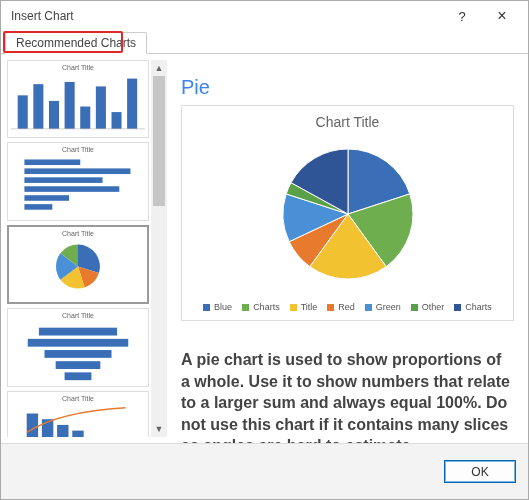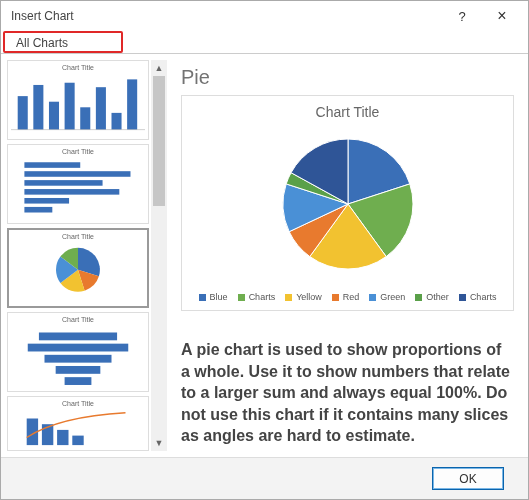--- a/index.html
+++ b/index.html
@@ -116,24 +116,24 @@
   .thumb-card .ttitle { font-size:7px; color:#666; margin-bottom:2px;}
   .thumb-card svg { width:100%; height:100%; }
 
   .preview {
     flex: 1;
     display: flex;
     flex-direction: column;
     padding: 4px 8px;
   }
   .preview h2 {
-    margin: 2px 0 6px 0;
+    margin: 12px 0 6px 0;
     font-weight: normal;
     font-size: 20px;
-    color: #737373;
+    color: #3b82f6;
   }
   .chart-box {
     border: 1px solid #ddd;
     height: 240px;
     display:flex;
     flex-direction:column;
     align-items:center;
     padding:8px;
   }
   .chart-box .ctitle { font-size:14px; color:#666; margin-bottom:4px;}
@@ -149,27 +149,27 @@
   .legend .item { display:flex; align-items:center; gap:4px;}
   .legend .sw { width:7px; height:7px; }
   .desc {
     font-size: 16px;
     color: #444;
     margin-top: 28px;
     line-height: 1.35;
     font-weight: bold;
   }
   .footer {
-    height: 42px;
+    height: 56px;
     border-top: 1px solid #ddd;
     display:flex;
     justify-content:flex-end;
     align-items:center;
     gap:8px;
-    padding:0 24px;
+    padding:0 12px;
     background:#f3f3f3;
   }
   .btn {
     min-width: 72px;
     height: 23px;
     border: 1px solid #999;
     background:#fdfdfd;
     font-size:12px;
     display:flex;align-items:center;justify-content:center;
     cursor:pointer;
@@ -185,21 +185,21 @@
     <span class="title">Insert Chart</span>
     <div class="win-btn">
         <span>?</span>
       </div>
     <div class="win-btn">
         <span style="font-size:16px;">×</span>
       </div>
   </div>
 
   <div class="tabs">
-    <div class="tab"><span>All Charts</span></div>
+    <div class="tab active"><span>Recommended Charts</span></div>
   </div>
   <div class="tab-highlight"></div>
 
   <div class="body">
 
     <div class="thumbs-wrap">
       <div class="thumbs">
 
         <div class="thumb-card">
           <div class="ttitle">Chart Title</div>
@@ -299,21 +299,21 @@
             <div class="item">
               <span class="sw" style="background: rgb(58, 111, 183);"></span>
               <span>Blue</span>
             </div>
             <div class="item">
               <span class="sw" style="background: rgb(111, 174, 79);"></span>
               <span>Charts</span>
             </div>
             <div class="item">
               <span class="sw" style="background: rgb(242, 194, 48);"></span>
-              <span>Yellow</span>
+              <span>Title</span>
             </div>
             <div class="item">
               <span class="sw" style="background: rgb(232, 122, 46);"></span>
               <span>Red</span>
             </div>
             <div class="item">
               <span class="sw" style="background: rgb(74, 144, 214);"></span>
               <span>Green</span>
             </div>
             <div class="item">

